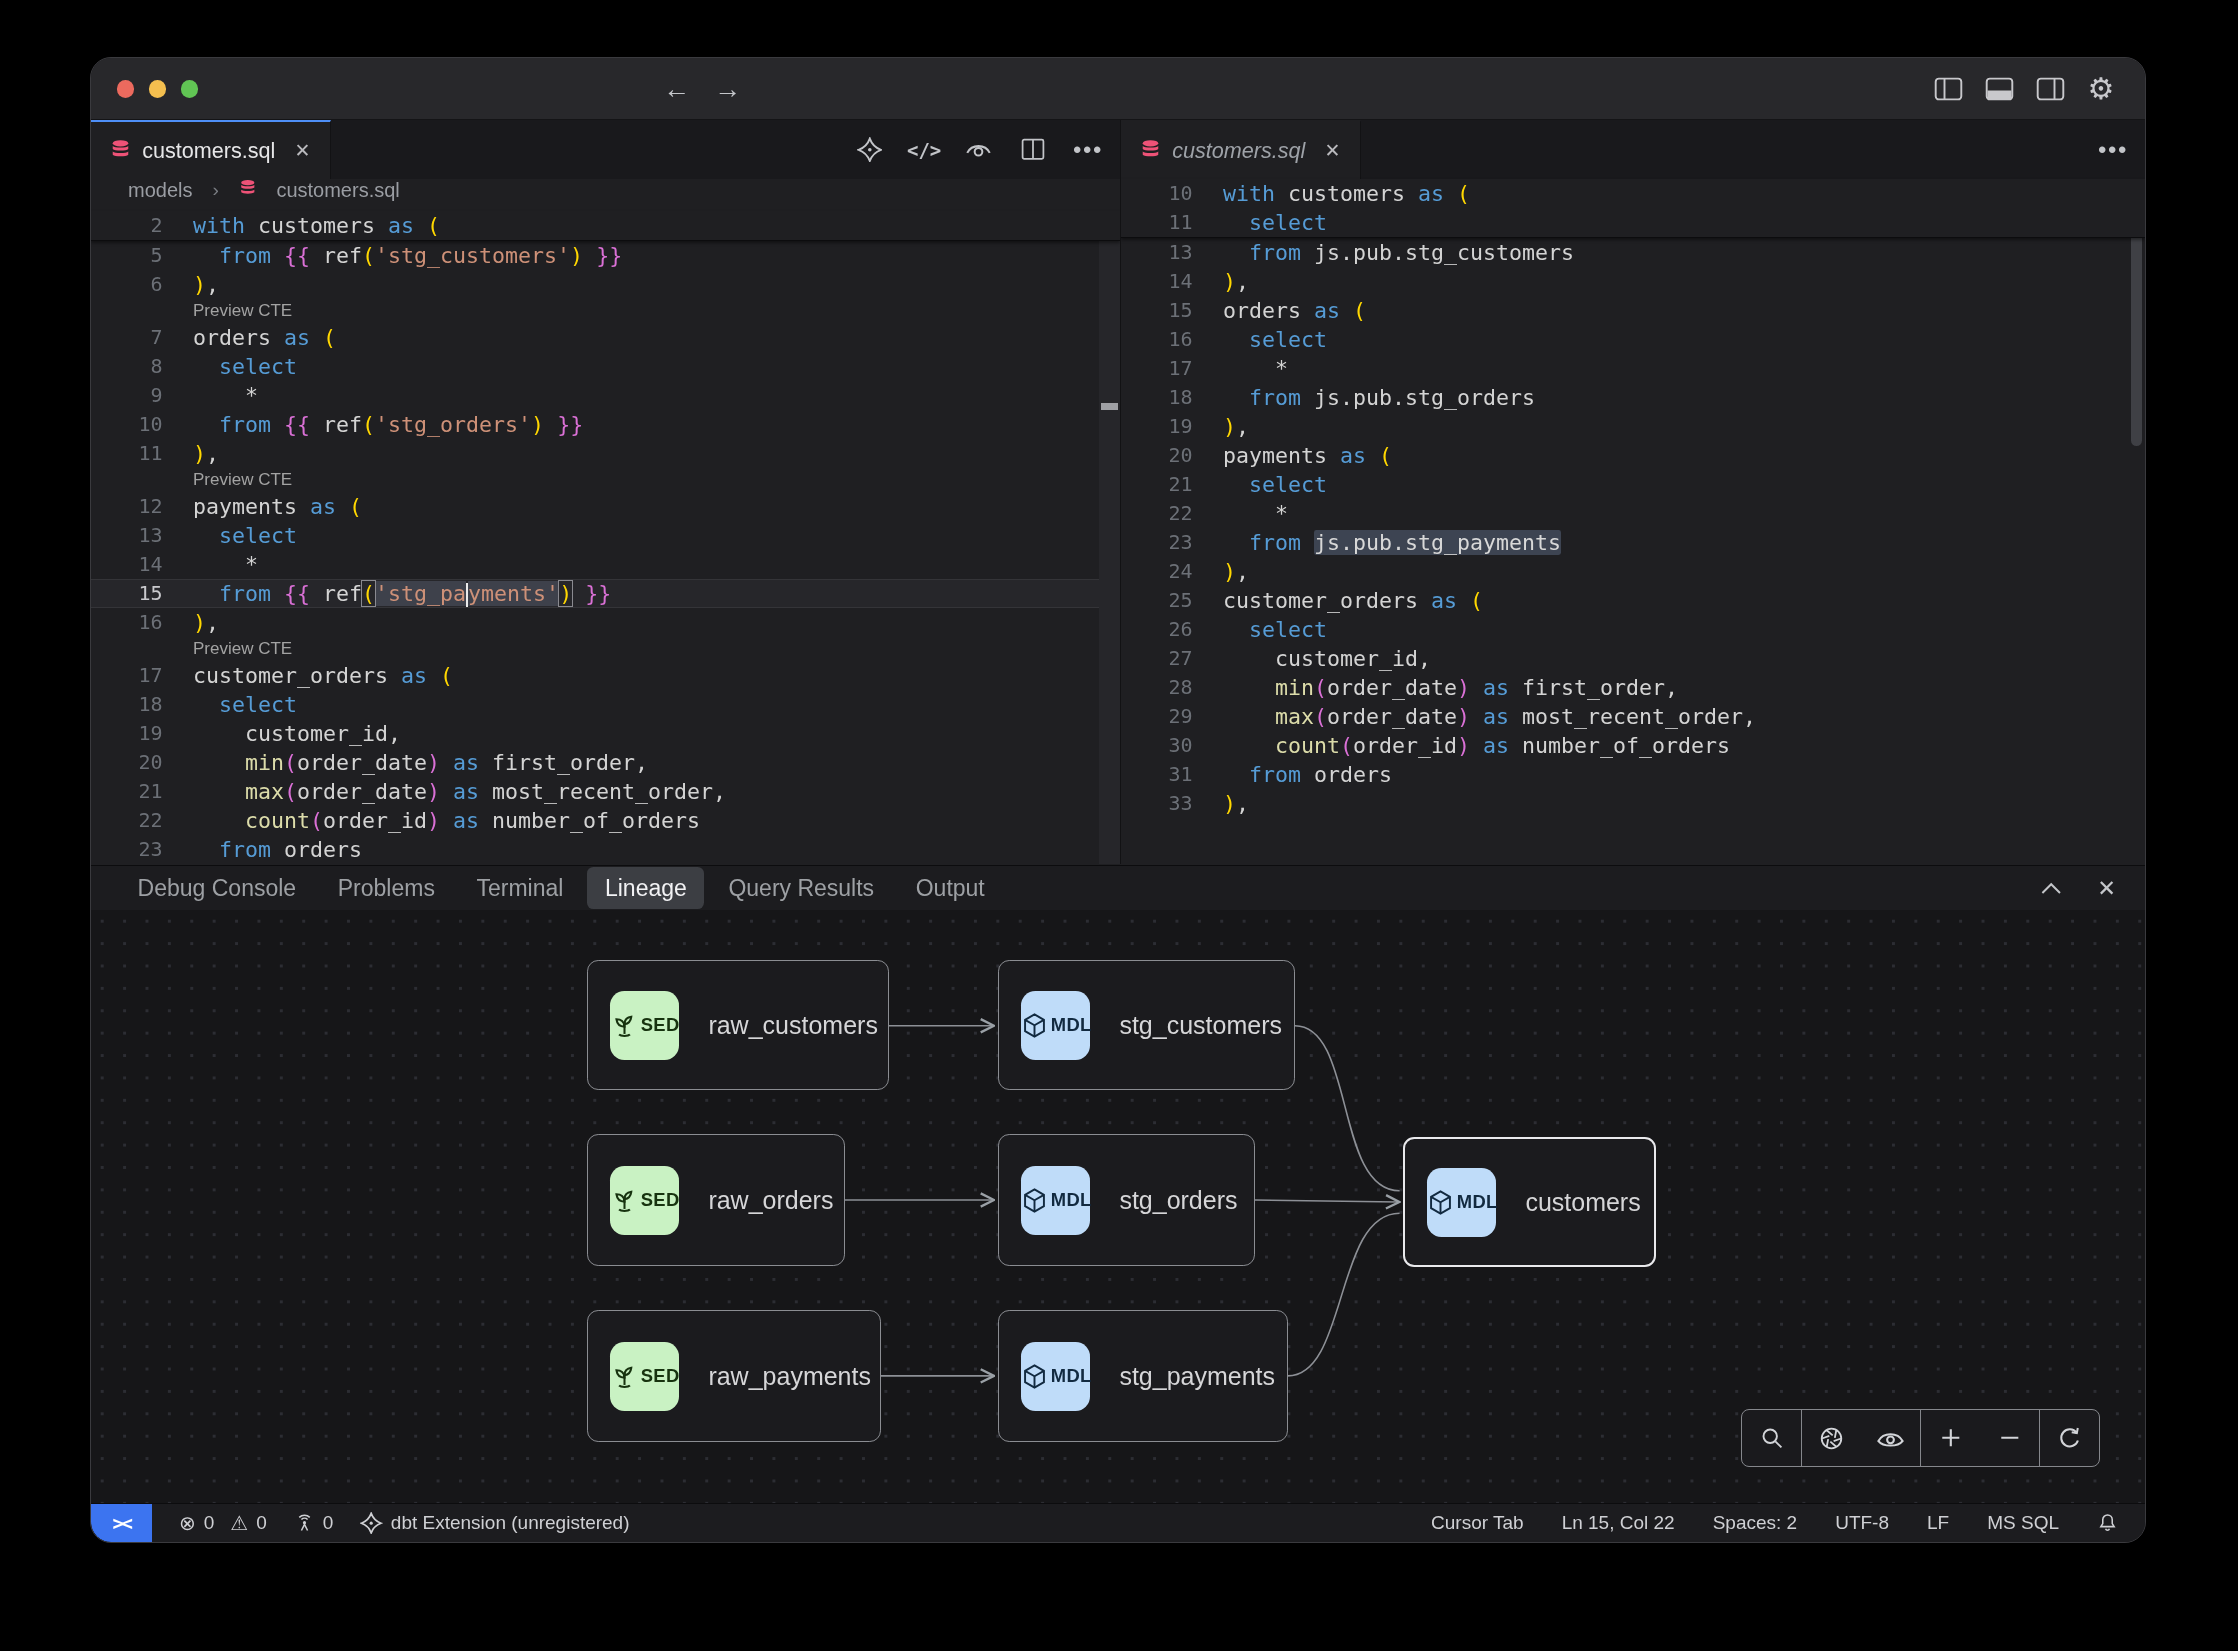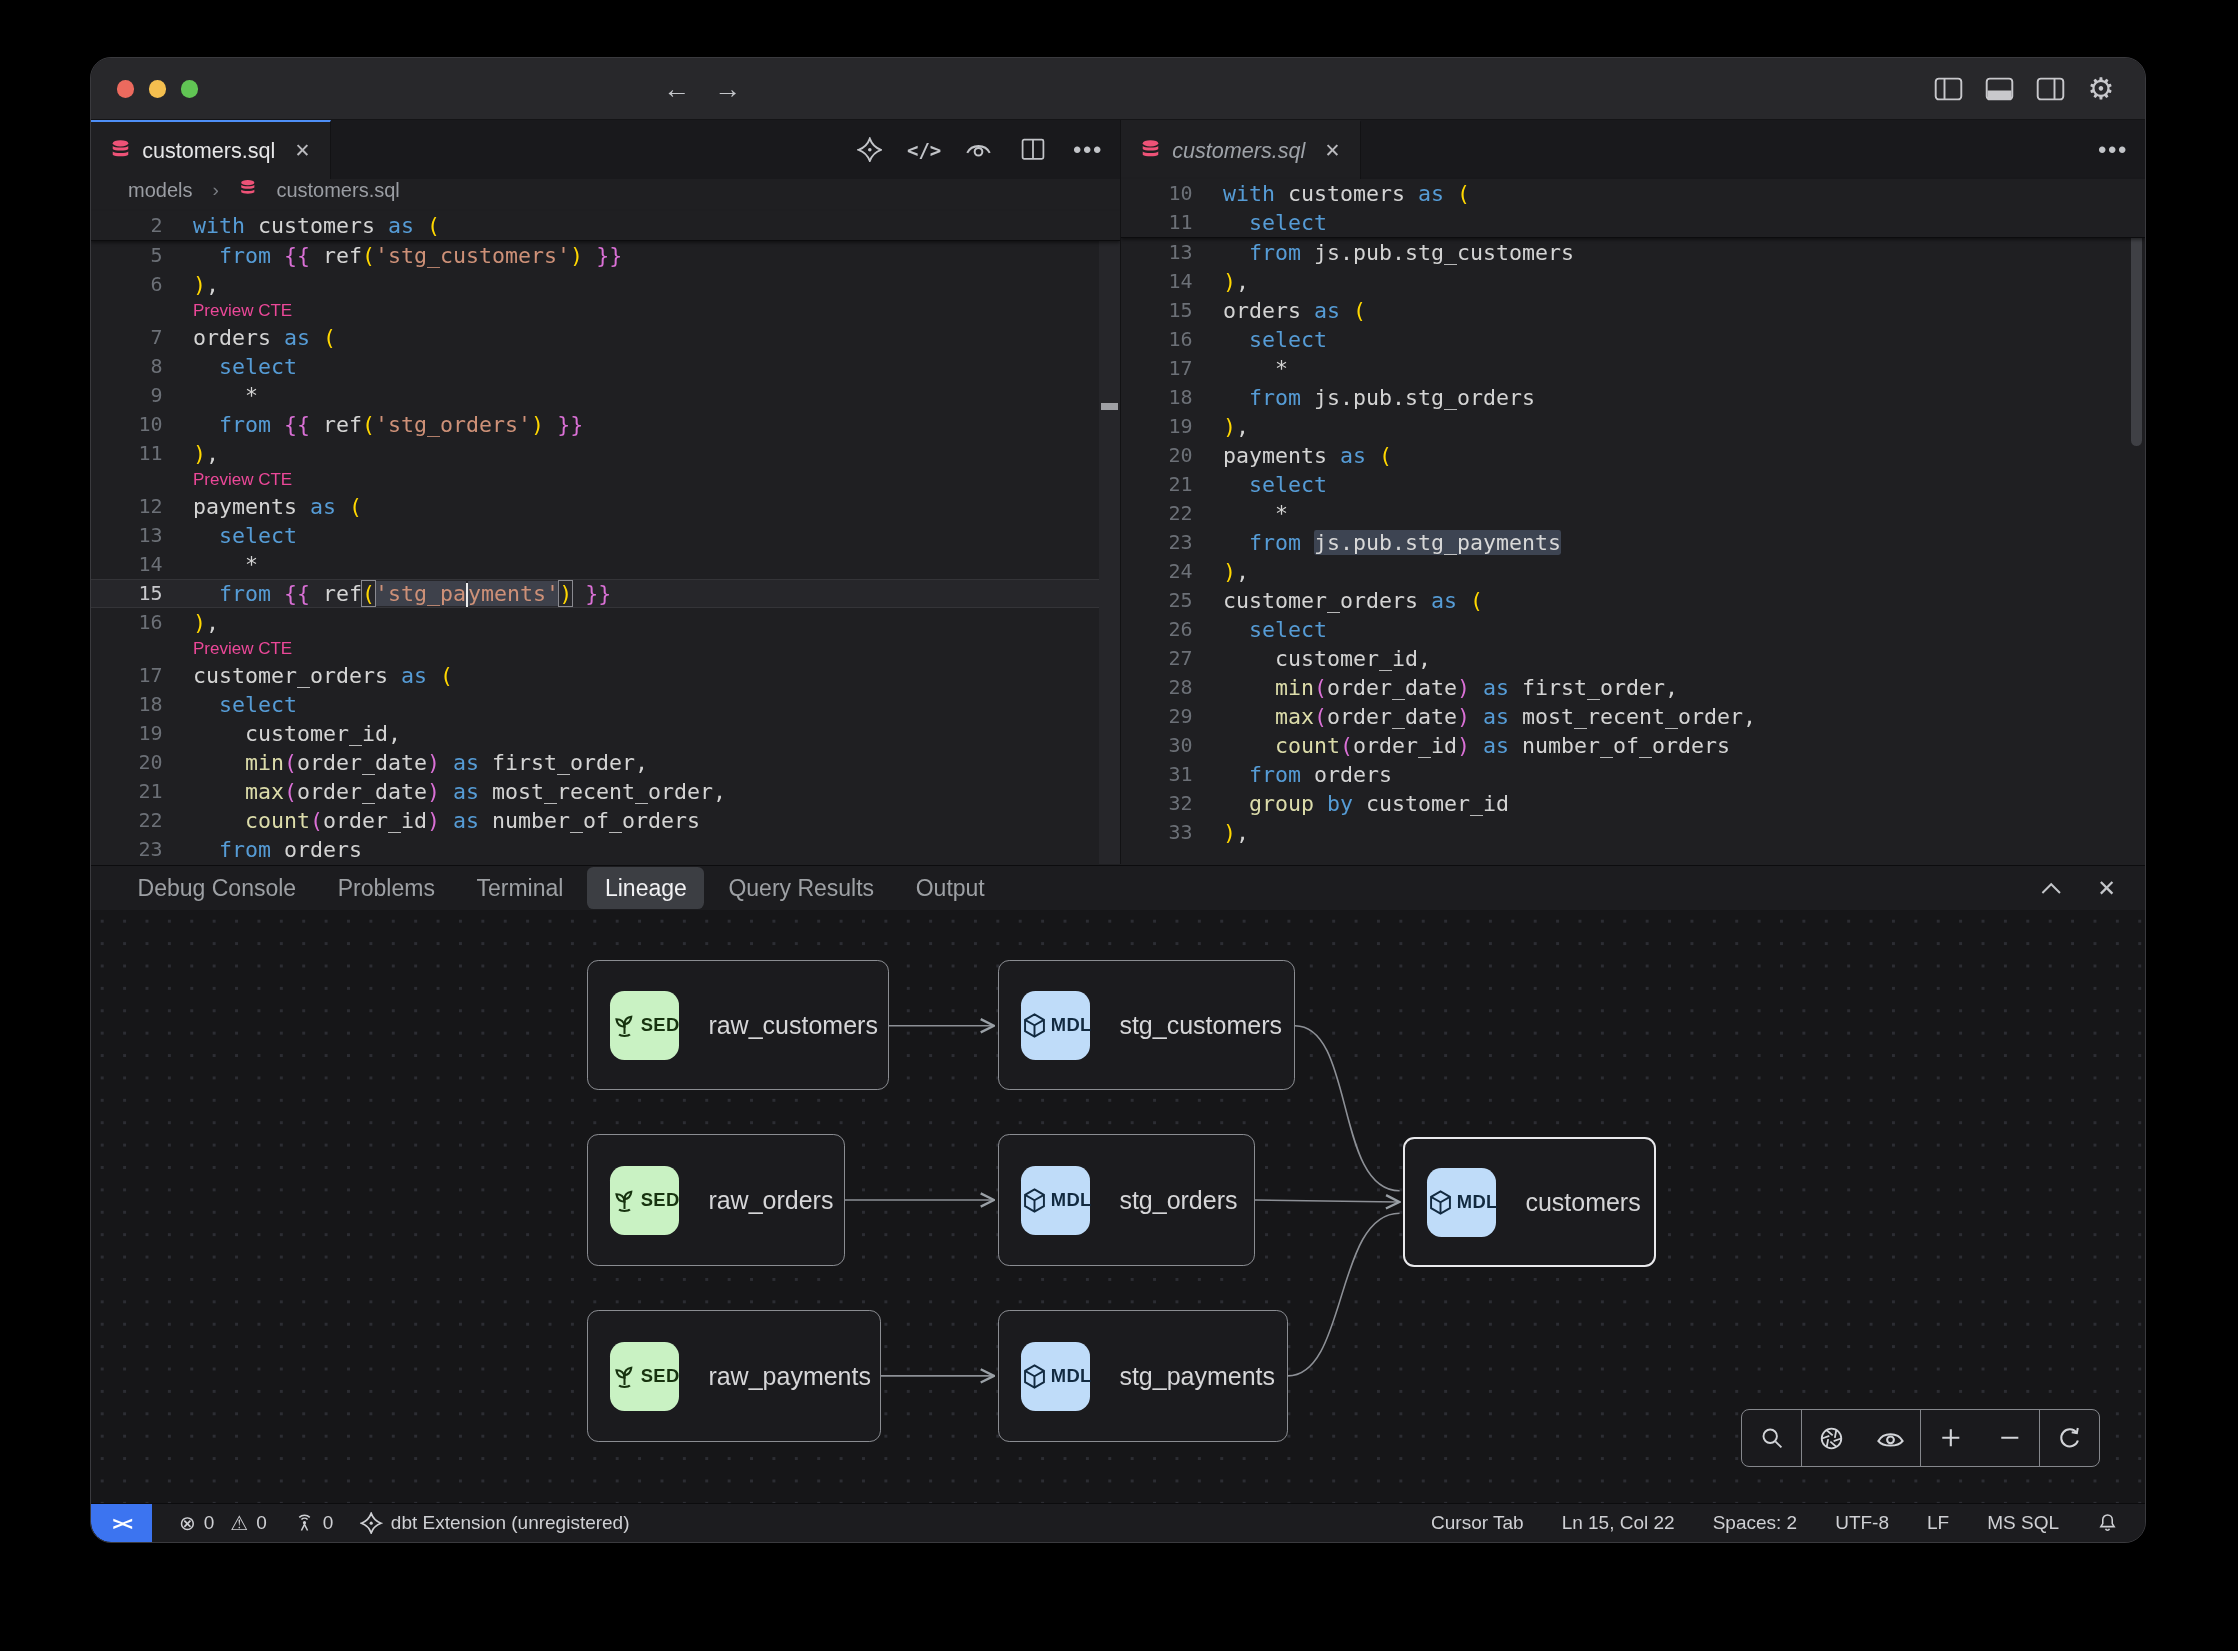--- a/index.html
+++ b/index.html
@@ -49,21 +49,21 @@
 
   .codearea { position:relative; font-family:"DejaVu Sans Mono", monospace; font-size:21.6px; color:#d4d4d4; }
   .sticky { box-shadow:0 2.4px 3.2px rgba(0,0,0,.45); border-bottom:0.8px solid #0c0c0e; background:#1f1f22; position:relative; z-index:2; }
   .cl { display:flex; height:29px; line-height:29px; white-space:pre; }
   .cl .ln { width:94px; text-align:right; padding-right:22.4px; color:#6c7077; font-size:20px; flex:none; }
   .cl .ct { padding-left:8px; }
   .cl.cur-line { background:rgba(140,140,150,.07);
                  box-shadow:inset 0 0.8px 0 #3a3a3e, inset 0 -0.8px 0 #3a3a3e; }
   .cl.cur-line .ln { color:#c9c9cd; }
   .cl.lens-row { height:24px; line-height:24px; }
-  .lens { font-family:"Liberation Sans", sans-serif; font-size:17px; color:#ec4899; padding-left:8px; }
+  .lens { font-family:"Liberation Sans", sans-serif; font-size:17px; color:#a3a3a3; padding-left:8px; }
   .tk-pln{color:#d4d4d4}.tk-kw{color:#569cd6}.tk-fn{color:#dcdcaa}.tk-str{color:#ce9178}
   .tk-p1{color:#ffd700}.tk-p2{color:#da70d6}.tk-jb{color:#da70d6}
   .tk-hl{color:#d8d8d8;background:#3d4452;border-radius:2.4px}
   .tk-strh{color:#ce9178;background:rgba(115,125,145,.32)}
   .tk-p1b{color:#ffd700;outline:1.2px solid #8a8a90;outline-offset:-0.8px}
   .tk-cur{display:inline-block;width:0;border-left:2.4px solid #eaeaea;height:24px;vertical-align:middle}
   .oruler { position:absolute; right:0; top:91px; bottom:0; width:21px; background:#26262a; }
   .oruler .marker { position:absolute; left:1.6px; right:1.6px; top:192px; height:7.2px; background:#9fa0a4; }
   .vscroll { position:absolute; right:3.2px; top:62px; width:11.2px; height:264px; background:#3f4045; border-radius:5.6px; }
 
@@ -268,21 +268,20 @@
               <div class="cl"><span class="ln">22</span><span class="ct"><span class="tk-pln">    *</span></span></div>
               <div class="cl"><span class="ln">23</span><span class="ct"><span class="tk-pln">  </span><span class="tk-kw">from</span><span class="tk-pln"> </span><span class="tk-hl">js.pub.stg_payments</span></span></div>
               <div class="cl"><span class="ln">24</span><span class="ct"><span class="tk-p1">)</span><span class="tk-pln">,</span></span></div>
               <div class="cl"><span class="ln">25</span><span class="ct"><span class="tk-pln">customer_orders </span><span class="tk-kw">as</span><span class="tk-pln"> </span><span class="tk-p1">(</span></span></div>
               <div class="cl"><span class="ln">26</span><span class="ct"><span class="tk-pln">  </span><span class="tk-kw">select</span></span></div>
               <div class="cl"><span class="ln">27</span><span class="ct"><span class="tk-pln">    customer_id,</span></span></div>
               <div class="cl"><span class="ln">28</span><span class="ct"><span class="tk-pln">    </span><span class="tk-fn">min</span><span class="tk-p2">(</span><span class="tk-pln">order_date</span><span class="tk-p2">)</span><span class="tk-pln"> </span><span class="tk-kw">as</span><span class="tk-pln"> first_order,</span></span></div>
               <div class="cl"><span class="ln">29</span><span class="ct"><span class="tk-pln">    </span><span class="tk-fn">max</span><span class="tk-p2">(</span><span class="tk-pln">order_date</span><span class="tk-p2">)</span><span class="tk-pln"> </span><span class="tk-kw">as</span><span class="tk-pln"> most_recent_order,</span></span></div>
               <div class="cl"><span class="ln">30</span><span class="ct"><span class="tk-pln">    </span><span class="tk-fn">count</span><span class="tk-p2">(</span><span class="tk-pln">order_id</span><span class="tk-p2">)</span><span class="tk-pln"> </span><span class="tk-kw">as</span><span class="tk-pln"> number_of_orders</span></span></div>
               <div class="cl"><span class="ln">31</span><span class="ct"><span class="tk-pln">  </span><span class="tk-kw">from</span><span class="tk-pln"> orders</span></span></div>
-              <div class="cl"><span class="ln">32</span><span class="ct"><span class="tk-pln">  </span><span class="tk-fn">group</span><span class="tk-pln"> </span><span class="tk-kw">by</span><span class="tk-pln"> customer_id</span></span></div>
               <div class="cl"><span class="ln">33</span><span class="ct"><span class="tk-p1">)</span><span class="tk-pln">,</span></span></div>
             </div>
         </div>
         <div class="vscroll"></div>
       </div>
     </div>
 
     <div class="panel">
       <div class="panel-header">
         <div id="panel-tabs" style="display:flex;gap:6.4px">

